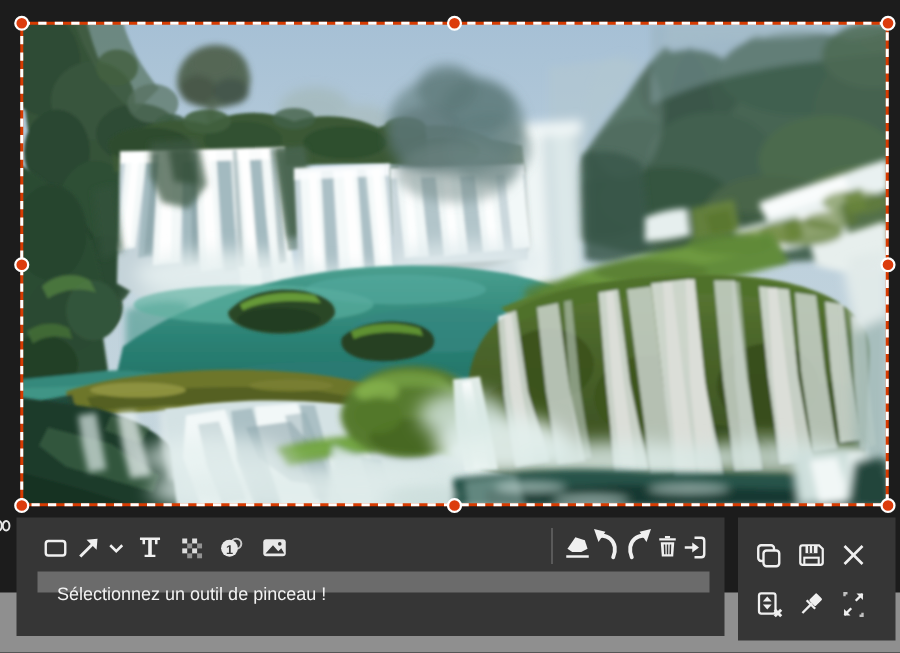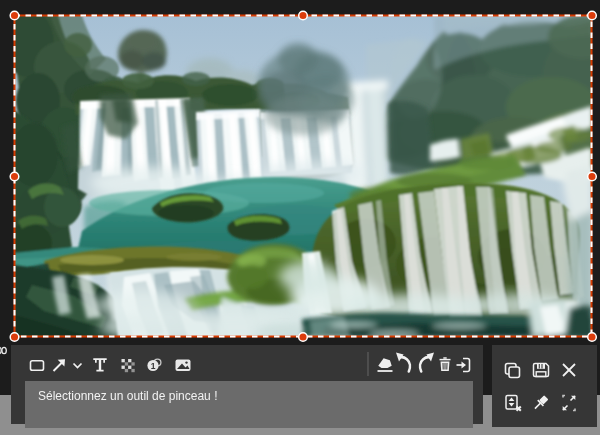--- a/index.html
+++ b/index.html
@@ -2,21 +2,21 @@
 <html><head>
 <meta charset="utf-8">
 <style>
 html,body{margin:0;padding:0;width:600px;height:435px;overflow:hidden;background:#1c1c1c;font-family:"Liberation Sans",sans-serif;}
 *{box-sizing:border-box;-webkit-font-smoothing:antialiased;}
 #desk{position:absolute;left:0;top:395px;width:600px;height:40px;background:#8f8f8f;}
 #photo{position:absolute;left:14px;top:15px;width:578px;height:322px;}
 #selbox{position:absolute;left:0;top:0;width:600px;height:435px;pointer-events:none;}
 #lbl{position:absolute;left:0px;top:344px;z-index:5;}
 #panelL{position:absolute;left:11px;top:345px;width:472px;height:79px;background:#363636;}
-#msgbar{position:absolute;left:14px;top:36px;width:448px;height:47px;background:#6b6b6b;color:#f2f2f2;font-size:12px;line-height:31px;padding-left:13px;}
+#msgbar{position:absolute;left:14px;top:36px;width:448px;height:14px;background:#6b6b6b;color:#f2f2f2;font-size:12px;line-height:31px;padding-left:13px;}
 #panelR{position:absolute;left:492px;top:345px;width:105px;height:82px;background:#363636;}
 </style>
 </head>
 <body>
 <div id="desk"></div>
 
 <div id="photo">
 <svg width="578" height="322" viewBox="0 0 578 322" xmlns="http://www.w3.org/2000/svg">
 <defs>
 <linearGradient id="sky" x1="0" y1="0" x2="0" y2="1">

